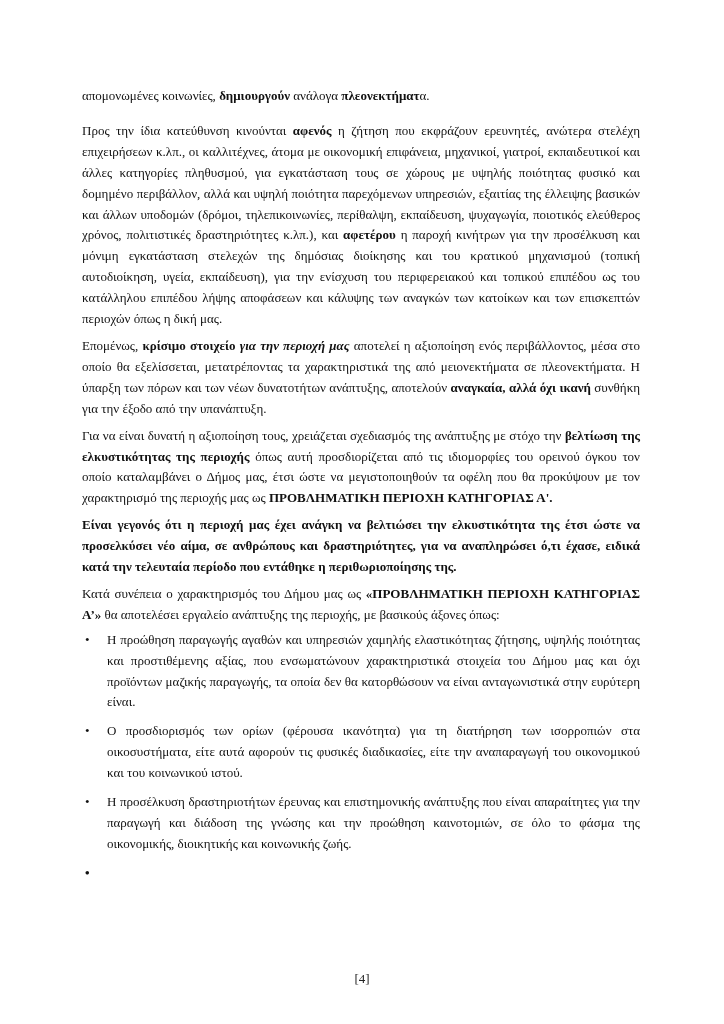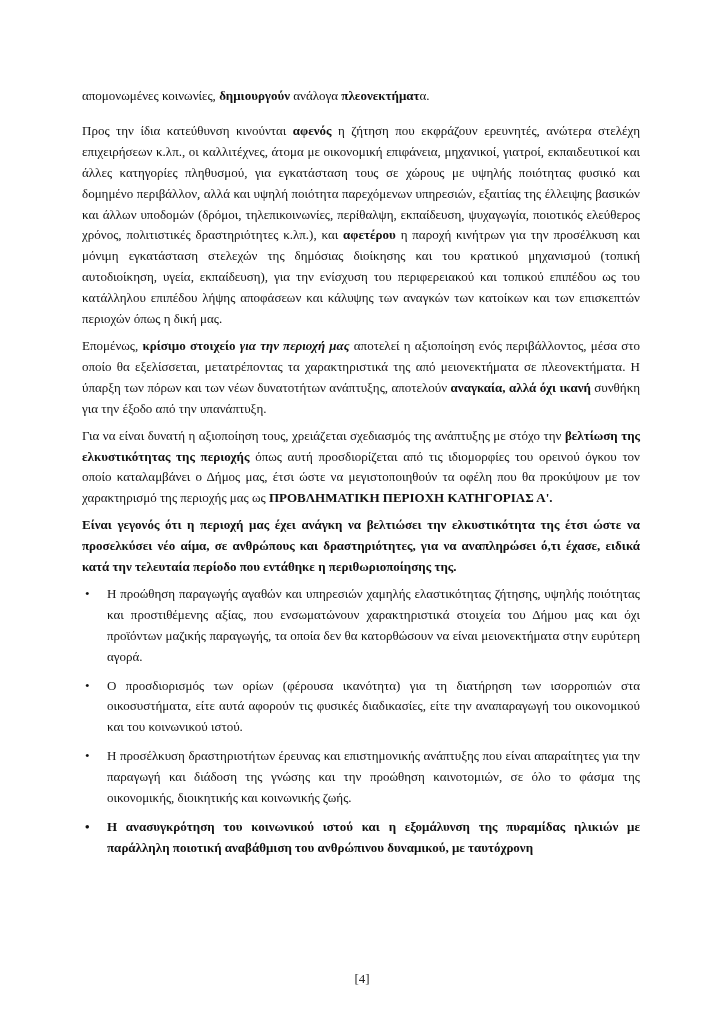--- a/index.html
+++ b/index.html
@@ -78,35 +78,37 @@
   </p>
 
   <p class="p-gap">
     <span>Για να είναι δυνατή η αξιοποίηση τους, χρειάζεται σχεδιασμός της ανάπτυξης με στόχο την </span><span class="bi">βελτίωση της ελκυστικότητας της περιοχής</span><span> όπως αυτή προσδιορίζεται από τις ιδιομορφίες του ορεινού όγκου τον οποίο καταλαμβάνει ο Δήμος μας, έτσι ώστε να μεγιστοποιηθούν τα οφέλη που θα προκύψουν με τον χαρακτηρισμό της περιοχής μας ως </span><span class="bi">ΠΡΟΒΛΗΜΑΤΙΚΗ ΠΕΡΙΟΧΗ ΚΑΤΗΓΟΡΙΑΣ Α'.</span>
   </p>
 
   <p class="p-gap">
     <b>Είναι γεγονός ότι η περιοχή μας έχει ανάγκη να βελτιώσει την ελκυστικότητα της έτσι ώστε να προσελκύσει νέο αίμα, σε ανθρώπους και δραστηριότητες, για να αναπληρώσει ό,τι έχασε, ειδικά κατά την τελευταία περίοδο που εντάθηκε η περιθωριοποίησης της.</b>
   </p>
 
+  <p>
+    <span>Κατά συνέπεια ο χαρακτηρισμός του Δήμου μας ως </span><b>«ΠΡΟΒΛΗΜΑΤΙΚΗ ΠΕΡΙΟΧΗ ΚΑΤΗΓΟΡΙΑΣ Α’»</b><span> θα αποτελέσει εργαλείο ανάπτυξης της περιοχής, με βασικούς άξονες όπως:</span>
+  </p>
 
   <ul class="bullets">
     <li>
       <span class="bullet">•</span>
-      <span>Η προώθηση παραγωγής αγαθών και υπηρεσιών χαμηλής ελαστικότητας ζήτησης, υψηλής ποιότητας και προστιθέμενης αξίας, που ενσωματώνουν χαρακτηριστικά στοιχεία του Δήμου μας και όχι προϊόντων μαζικής παραγωγής, τα οποία δεν θα κατορθώσουν να είναι μειονεκτήματα στην ευρύτερη αγορά.</span>
+      <span>Η προώθηση παραγωγής αγαθών και υπηρεσιών χαμηλής ελαστικότητας ζήτησης, υψηλής ποιότητας και προστιθέμενης αξίας, που ενσωματώνουν χαρακτηριστικά στοιχεία του Δήμου μας και όχι προϊόντων μαζικής παραγωγής, τα οποία δεν θα κατορθώσουν να είναι ανταγωνιστικά στην ευρύτερη είναι.</span>
     </li>
     <li>
       <span class="bullet">•</span>
       <span>Ο προσδιορισμός των ορίων (φέρουσα ικανότητα) για τη διατήρηση των ισορροπιών στα οικοσυστήματα, είτε αυτά αφορούν τις φυσικές διαδικασίες, είτε την αναπαραγωγή του οικονομικού και του κοινωνικού ιστού.</span>
     </li>
     <li>
       <span class="bullet">•</span>
       <span>Η προσέλκυση δραστηριοτήτων έρευνας και επιστημονικής ανάπτυξης που είναι απαραίτητες για την παραγωγή και διάδοση της γνώσης και την προώθηση καινοτομιών, σε όλο το φάσμα της οικονομικής, διοικητικής και κοινωνικής ζωής.</span>
     </li>
     <li class="bold-item">
       <span class="bullet">•</span>
-      <span>Η ανασυγκρότηση του κοινωνικού ιστού και η εξομάλυνση της πυραμίδας ηλικιών με παράλληλη ποιοτική αναβάθμιση του ανθρώπινου δυναμικού, με ταυτόχρονη</span>
     </li>
   </ul>
 
 </div>
 
 <div class="page-number">[4]</div>
 
 </body></html>

